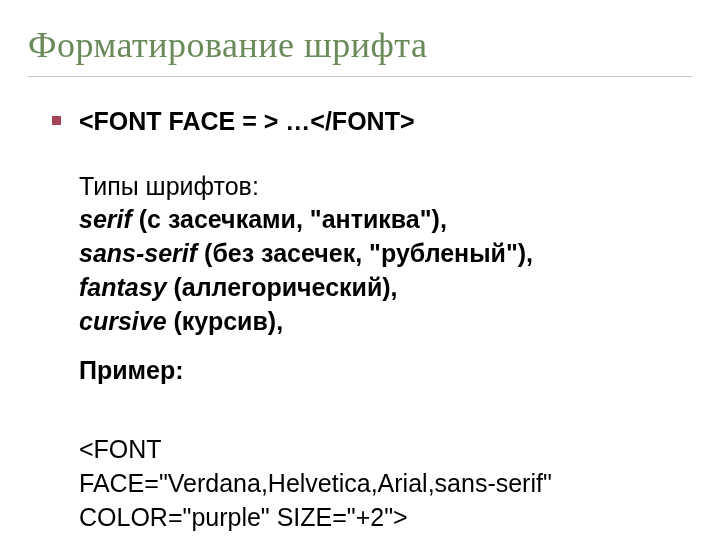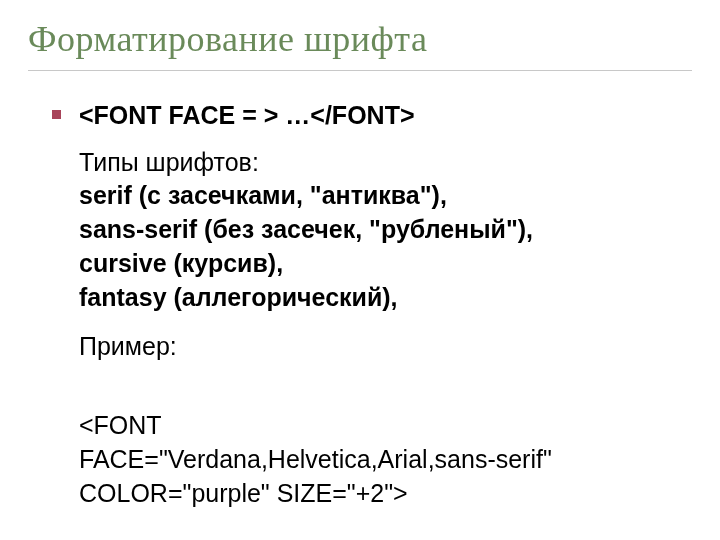--- a/index.html
+++ b/index.html
@@ -8,40 +8,40 @@
       height: 540px;
       background: #fff;
       font-family: Arial, sans-serif;
       color: #000;
       position: relative;
       overflow: hidden;
     }
     .slide {
       width: 100%;
       height: 100%;
-      padding: 18px 28px 20px 28px;
+      padding: 24px 28px 20px 28px;
       border-radius: 22px;
     }
     .title {
       font-family: "Times New Roman", serif;
       font-size: 36px;
       color: #6a8a5a;
       font-weight: normal;
       border-bottom: 1px solid #c8c8c8;
       padding-bottom: 10px;
       margin-bottom: 28px;
       letter-spacing: 0.5px;
     }
     .content {
       padding-left: 24px;
     }
     .bullet-row {
       display: flex;
       align-items: flex-start;
-      margin-bottom: 14px;
+      margin-bottom: 32px;
     }
     .bullet {
       width: 9px;
       height: 9px;
       background: #a8445a;
       margin-top: 11px;
       margin-right: 18px;
       flex-shrink: 0;
     }
     .code-line {
@@ -50,26 +50,27 @@
       line-height: 1.3;
     }
     .types-block {
       padding-left: 27px;
       font-size: 25px;
       line-height: 1.35;
       margin-bottom: 18px;
     }
     .types-label { font-weight: normal; }
     .types-item { padding-left: 0; }
-    .italic { font-weight: bold; }
+    .italic { font-style: italic; font-weight: bold; }
     .bold { font-weight: bold; }
     .example-label {
       padding-left: 27px;
       font-size: 25px;
       margin-bottom: 16px;
+      font-weight: bold;
     }
     .example-code {
       padding-left: 27px;
       font-size: 25px;
       line-height: 1.35;
       margin-top: 48px;
     }
   </style>
 </head>
 <body>
@@ -88,24 +89,24 @@
 
     <div class="types-block">
       <div class="types-label">Типы шрифтов:</div>
       <div class="types-item">
         <span class="italic">serif</span><span class="bold"> (с засечками, "антиква"),</span>
       </div>
       <div class="types-item">
         <span class="italic">sans-serif</span><span class="bold"> (без засечек, "рубленый"),</span>
       </div>
       <div class="types-item">
-        <span class="italic">cursive</span><span class="bold"> (курсив),</span>
+        <span class="italic">fantasy</span><span class="bold"> (аллегорический),</span>
       </div>
       <div class="types-item">
-        <span class="italic">fantasy</span><span class="bold"> (аллегорический),</span>
+        <span class="italic">cursive</span><span class="bold"> (курсив),</span>
       </div>
     </div>
 
     <div class="example-label">Пример:</div>
 
     <div class="example-code">
       <div>&lt;FONT</div>
       <div>FACE="Verdana,Helvetica,Arial,sans-serif"</div>
       <div>COLOR="purple" SIZE="+2"&gt;</div>
     </div>

